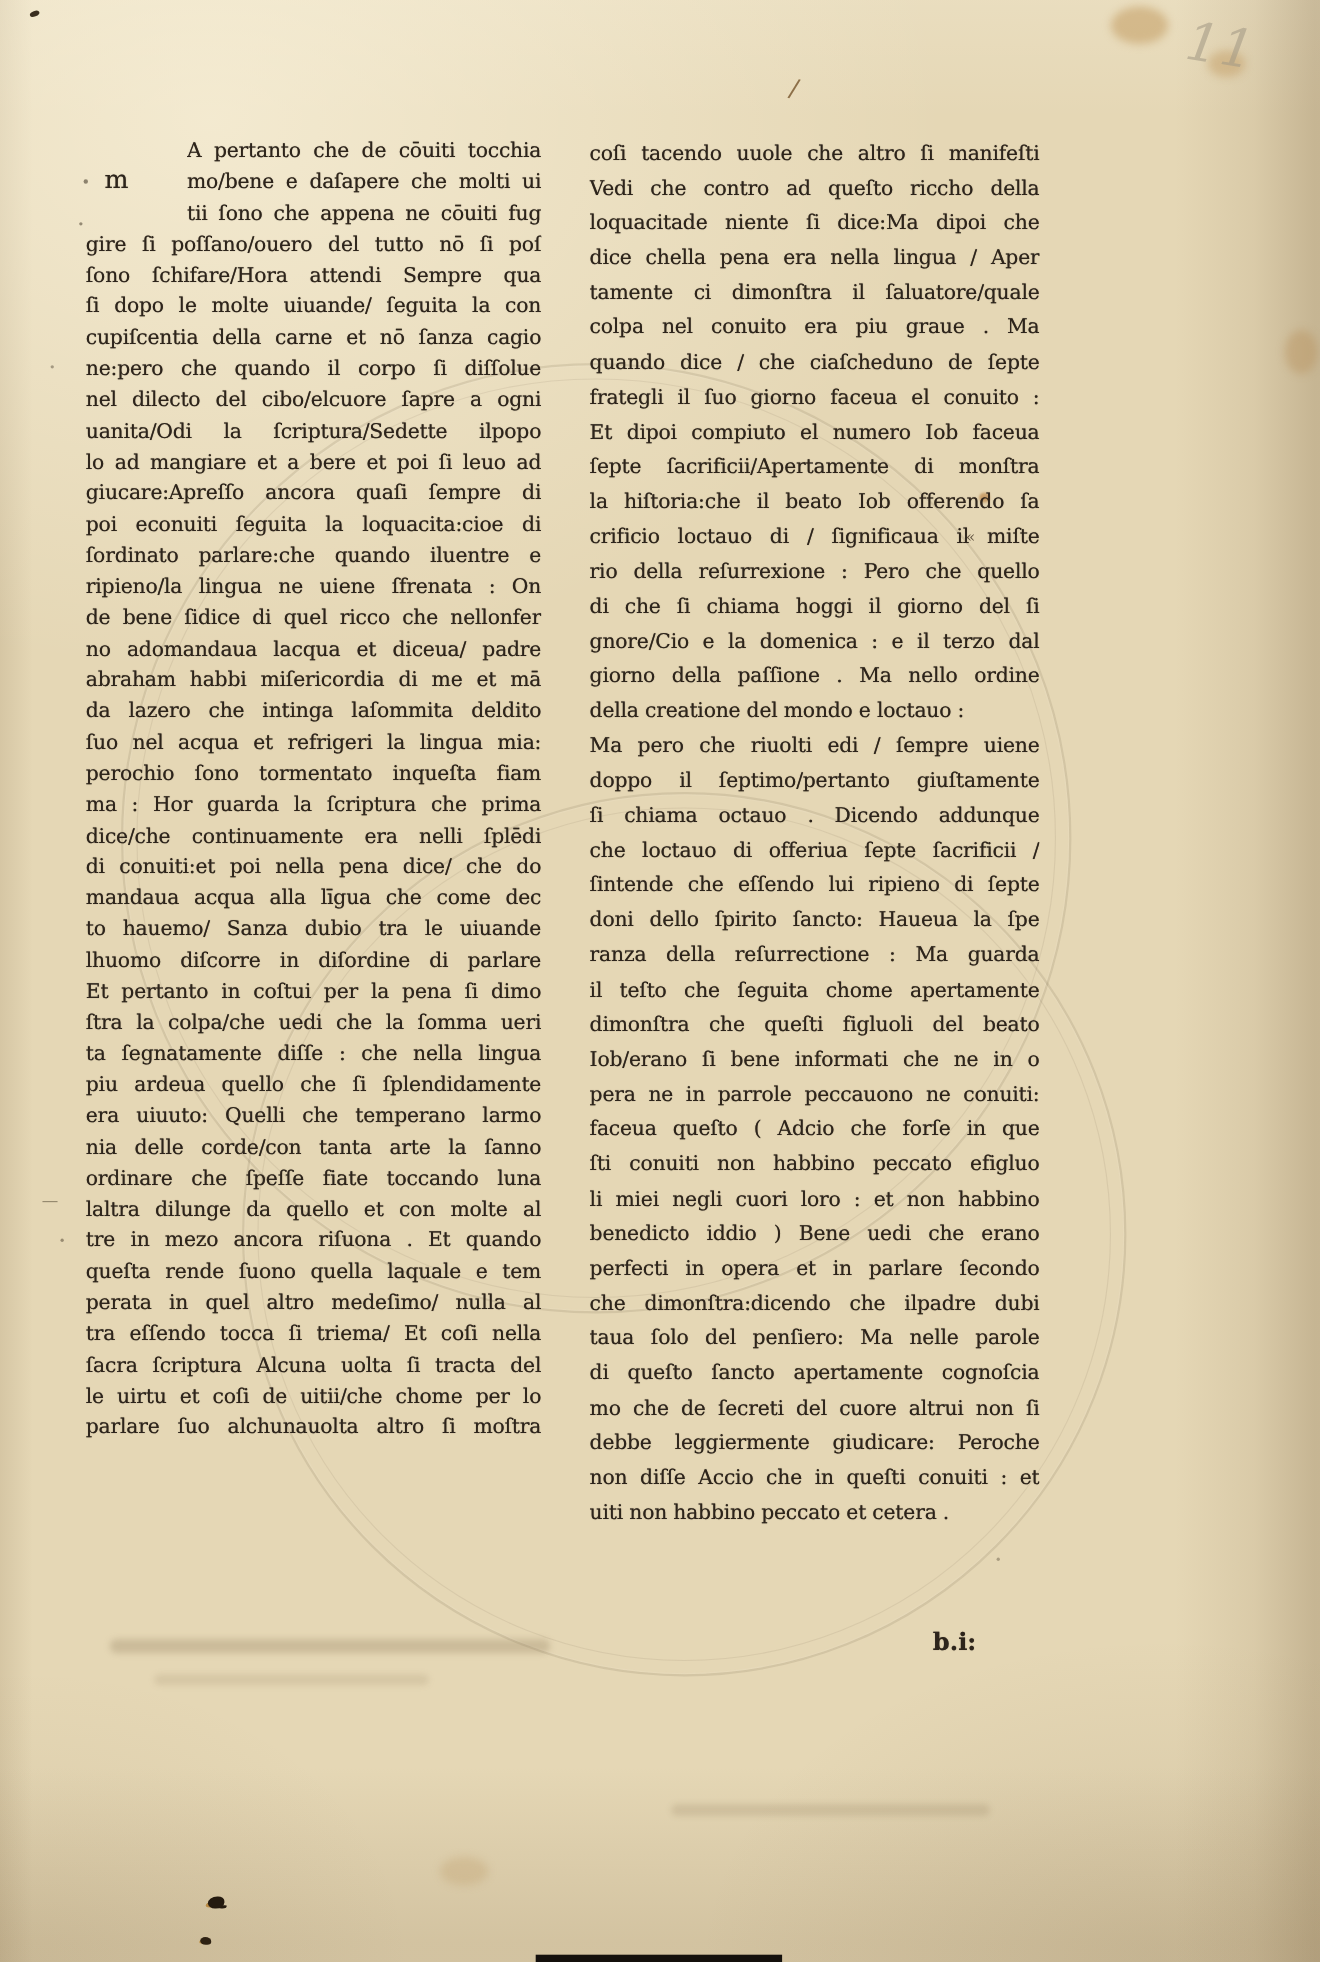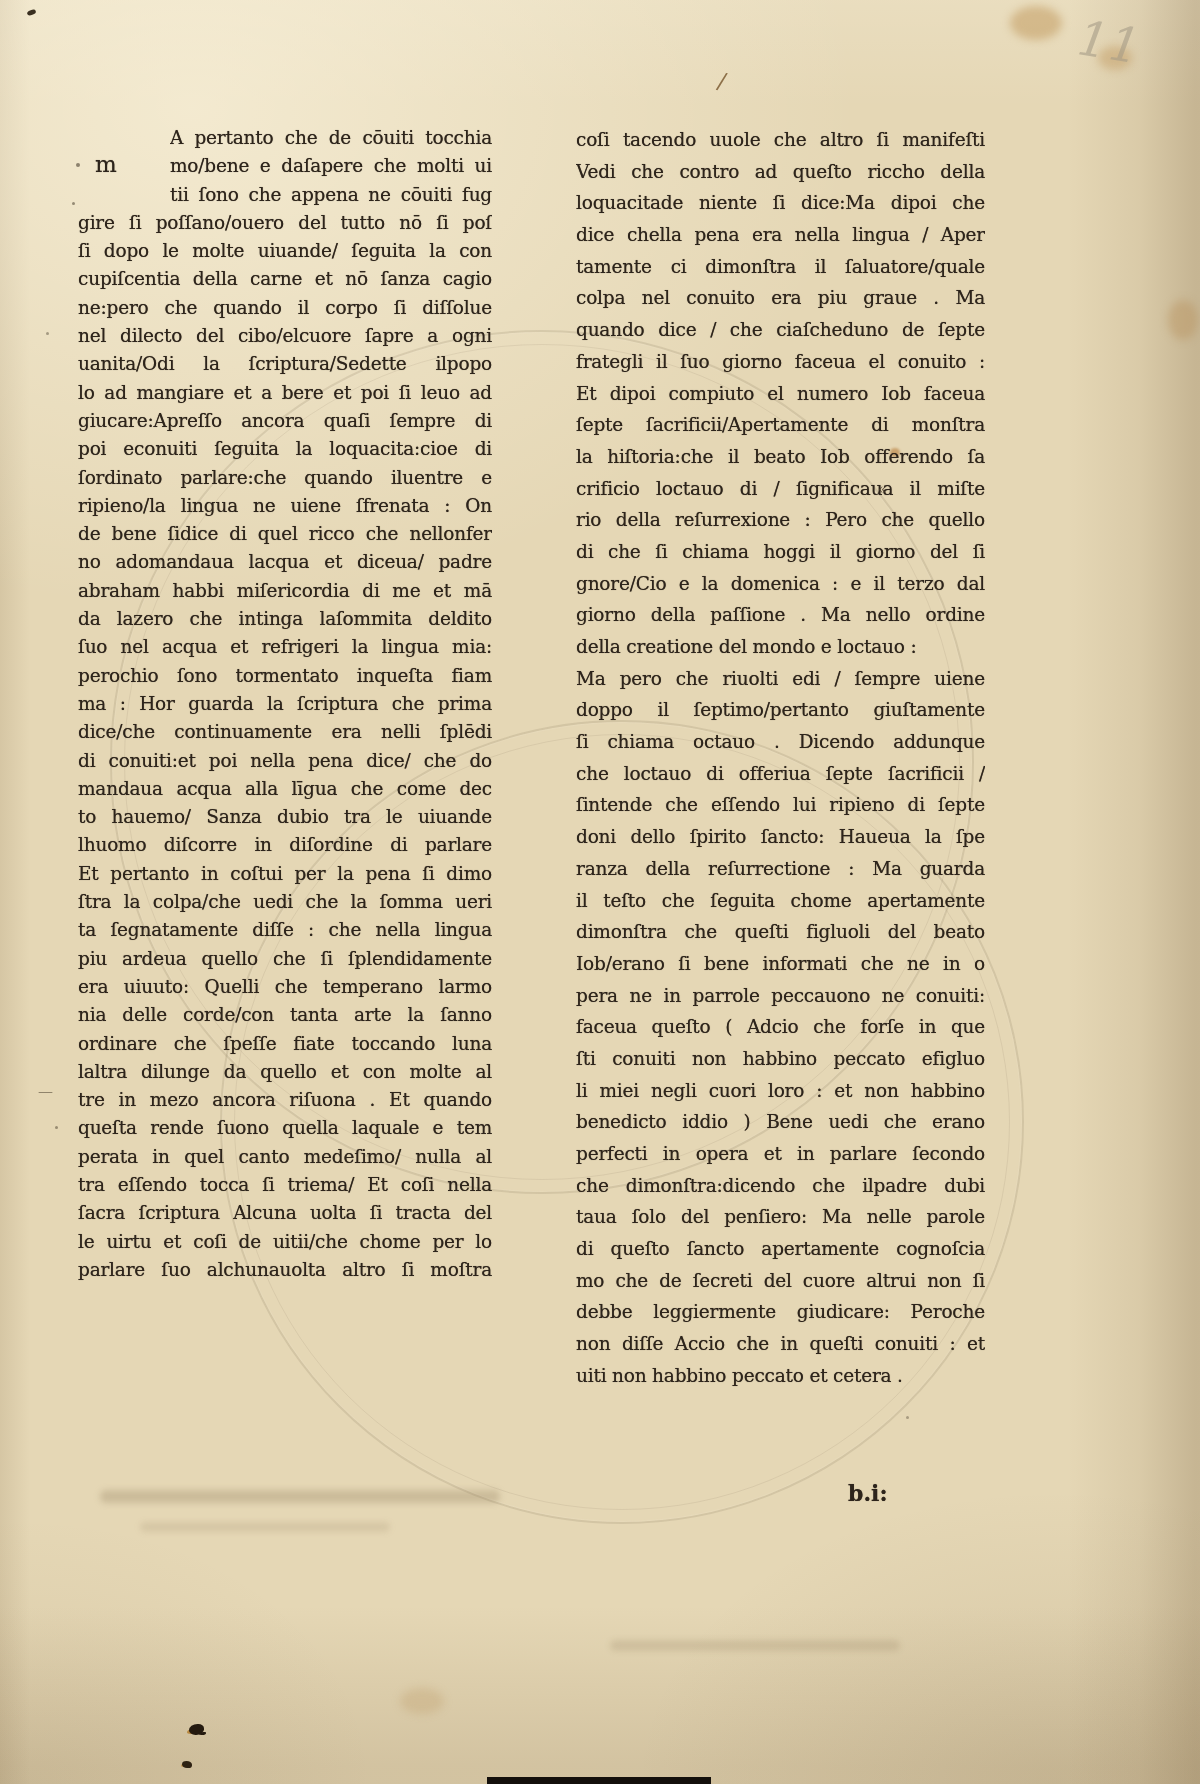--- a/index.html
+++ b/index.html
@@ -11,21 +11,21 @@
       linear-gradient(to right, rgba(120,95,60,0.14), rgba(120,95,60,0) 2.5%, rgba(120,95,60,0) 89%, rgba(118,92,55,0.10) 95%, rgba(110,85,50,0.26) 99.6%),
       linear-gradient(to bottom, rgba(255,250,235,0.18), rgba(255,250,235,0) 6%, rgba(120,95,60,0) 90%, rgba(115,90,55,0.16) 99%),
       radial-gradient(ellipse 600px 420px at 88% 100%, rgba(112,88,52,0.14), rgba(112,88,52,0) 70%),
       radial-gradient(ellipse 500px 380px at 2% 100%, rgba(112,88,52,0.10), rgba(112,88,52,0) 70%),
       #e5d7b5;
   }
   
   .column{position:absolute; color:#2d241b; font-size:18.5px; letter-spacing:-0.2px;
           text-shadow:0 0 0.7px rgba(45,36,27,0.75);}
   .col-left {left:78px;  top:124px; width:414px;}
-  .col-right{left:576px; top:124px; width:409px;}
+  .col-right{left:536px; top:124px; width:409px;}
   .line{height:28.3px; line-height:28.3px; overflow:hidden;
         text-align:justify; text-align-last:justify; white-space:normal;}
   .col-right .line{height:31.7px; line-height:31.7px;}
   .line.indent{margin-left:92px;}
   .line.ragged{text-align-last:left;}
   
   .guide-letter{position:absolute; left:95px; top:151px; font-size:23px; color:#2d241b;
                 text-shadow:0 0 0.7px rgba(45,36,27,0.75);}
   .signature{position:absolute; left:848px; top:1480px; font-size:22px; color:#2d241b;
              text-shadow:0 0 0.7px rgba(45,36,27,0.75);font-weight:bold;}
@@ -75,20 +75,21 @@
 
   <div class="top-slash">/</div>
 
   <div class="guide-letter">m</div>
 
   <div class="column col-left">
       <div class="line indent">A pertanto che de cōuiti tocchia</div>
       <div class="line indent">mo/bene e daſapere che molti ui</div>
       <div class="line indent">tii ſono che appena ne cōuiti fug</div>
       <div class="line">gire ſi poſſano/ouero del tutto nō ſi poſ</div>
+      <div class="line">ſono ſchifare/Hora attendi Sempre qua</div>
       <div class="line">ſi dopo le molte uiuande/ ſeguita la con</div>
       <div class="line">cupiſcentia della carne et nō ſanza cagio</div>
       <div class="line">ne:pero che quando il corpo ſi diſſolue</div>
       <div class="line">nel dilecto del cibo/elcuore ſapre a ogni</div>
       <div class="line">uanita/Odi la ſcriptura/Sedette ilpopo</div>
       <div class="line">lo ad mangiare et a bere et poi ſi leuo ad</div>
       <div class="line">giucare:Apreſſo ancora quaſi ſempre di</div>
       <div class="line">poi econuiti ſeguita la loquacita:cioe di</div>
       <div class="line">ſordinato parlare:che quando iluentre e</div>
       <div class="line">ripieno/la lingua ne uiene ſfrenata : On</div>
@@ -107,21 +108,21 @@
       <div class="line">Et pertanto in coſtui per la pena ſi dimo</div>
       <div class="line">ſtra la colpa/che uedi che la ſomma ueri</div>
       <div class="line">ta ſegnatamente diſſe : che nella lingua</div>
       <div class="line">piu ardeua quello che ſi ſplendidamente</div>
       <div class="line">era uiuuto: Quelli che temperano larmo</div>
       <div class="line">nia delle corde/con tanta arte la ſanno</div>
       <div class="line">ordinare che ſpeſſe fiate toccando luna</div>
       <div class="line">laltra dilunge da quello et con molte al</div>
       <div class="line">tre in mezo ancora riſuona . Et quando</div>
       <div class="line">queſta rende ſuono quella laquale e tem</div>
-      <div class="line">perata in quel canto medeſimo/ nulla al</div>
+      <div class="line">perata in quel altro medeſimo/ nulla al</div>
       <div class="line">tra eſſendo tocca ſi triema/ Et coſi nella</div>
       <div class="line">ſacra ſcriptura Alcuna uolta ſi tracta del</div>
       <div class="line">le uirtu et coſi de uitii/che chome per lo</div>
       <div class="line">parlare ſuo alchunauolta altro ſi moſtra</div>
     </div>
   <div class="column col-right">
       <div class="line">coſi tacendo uuole che altro ſi manifeſti</div>
       <div class="line">Vedi che contro ad queſto riccho della</div>
       <div class="line">loquacitade niente ſi dice:Ma dipoi che</div>
       <div class="line">dice chella pena era nella lingua / Aper</div>

